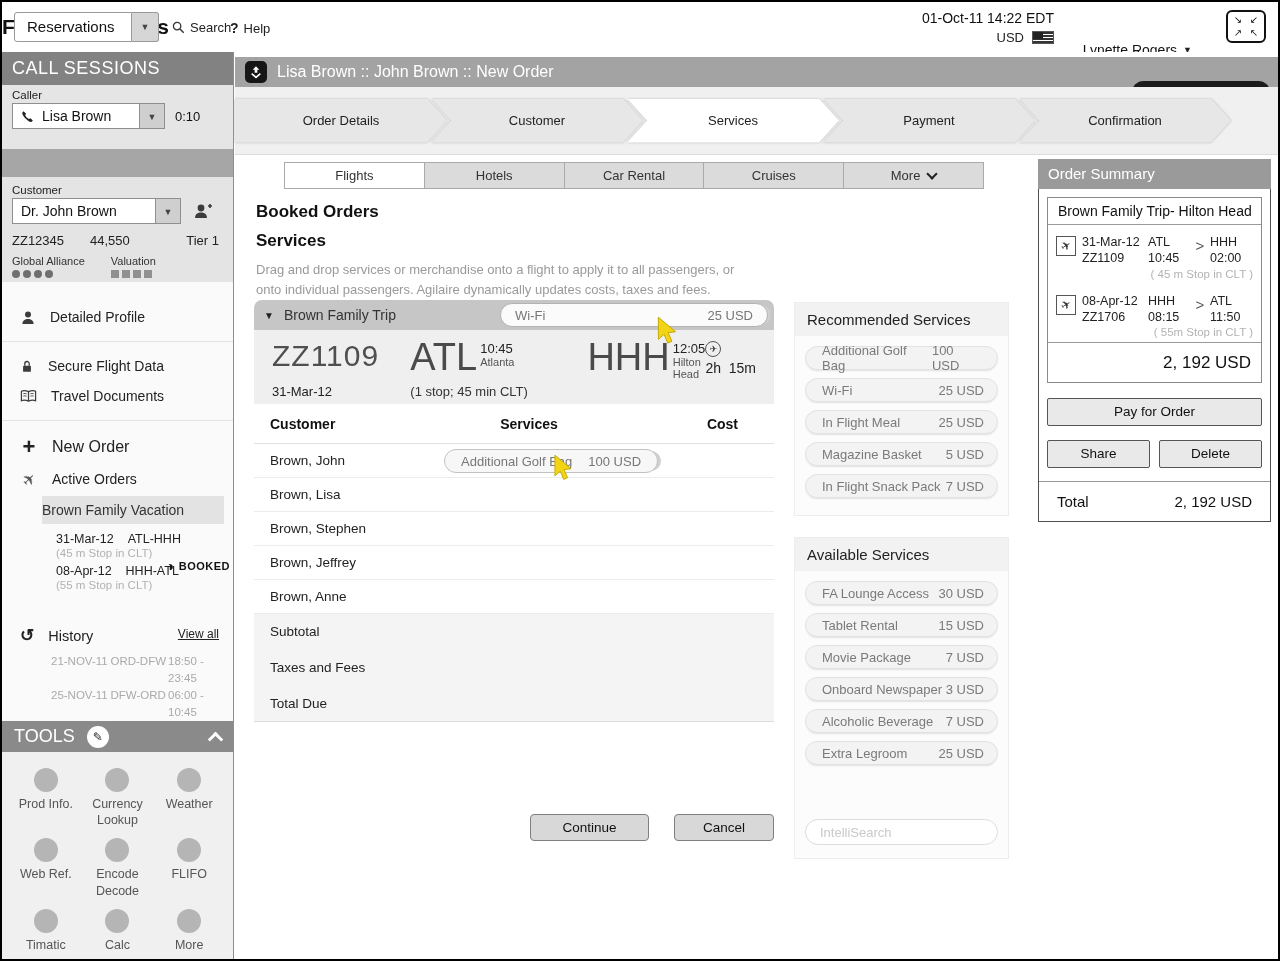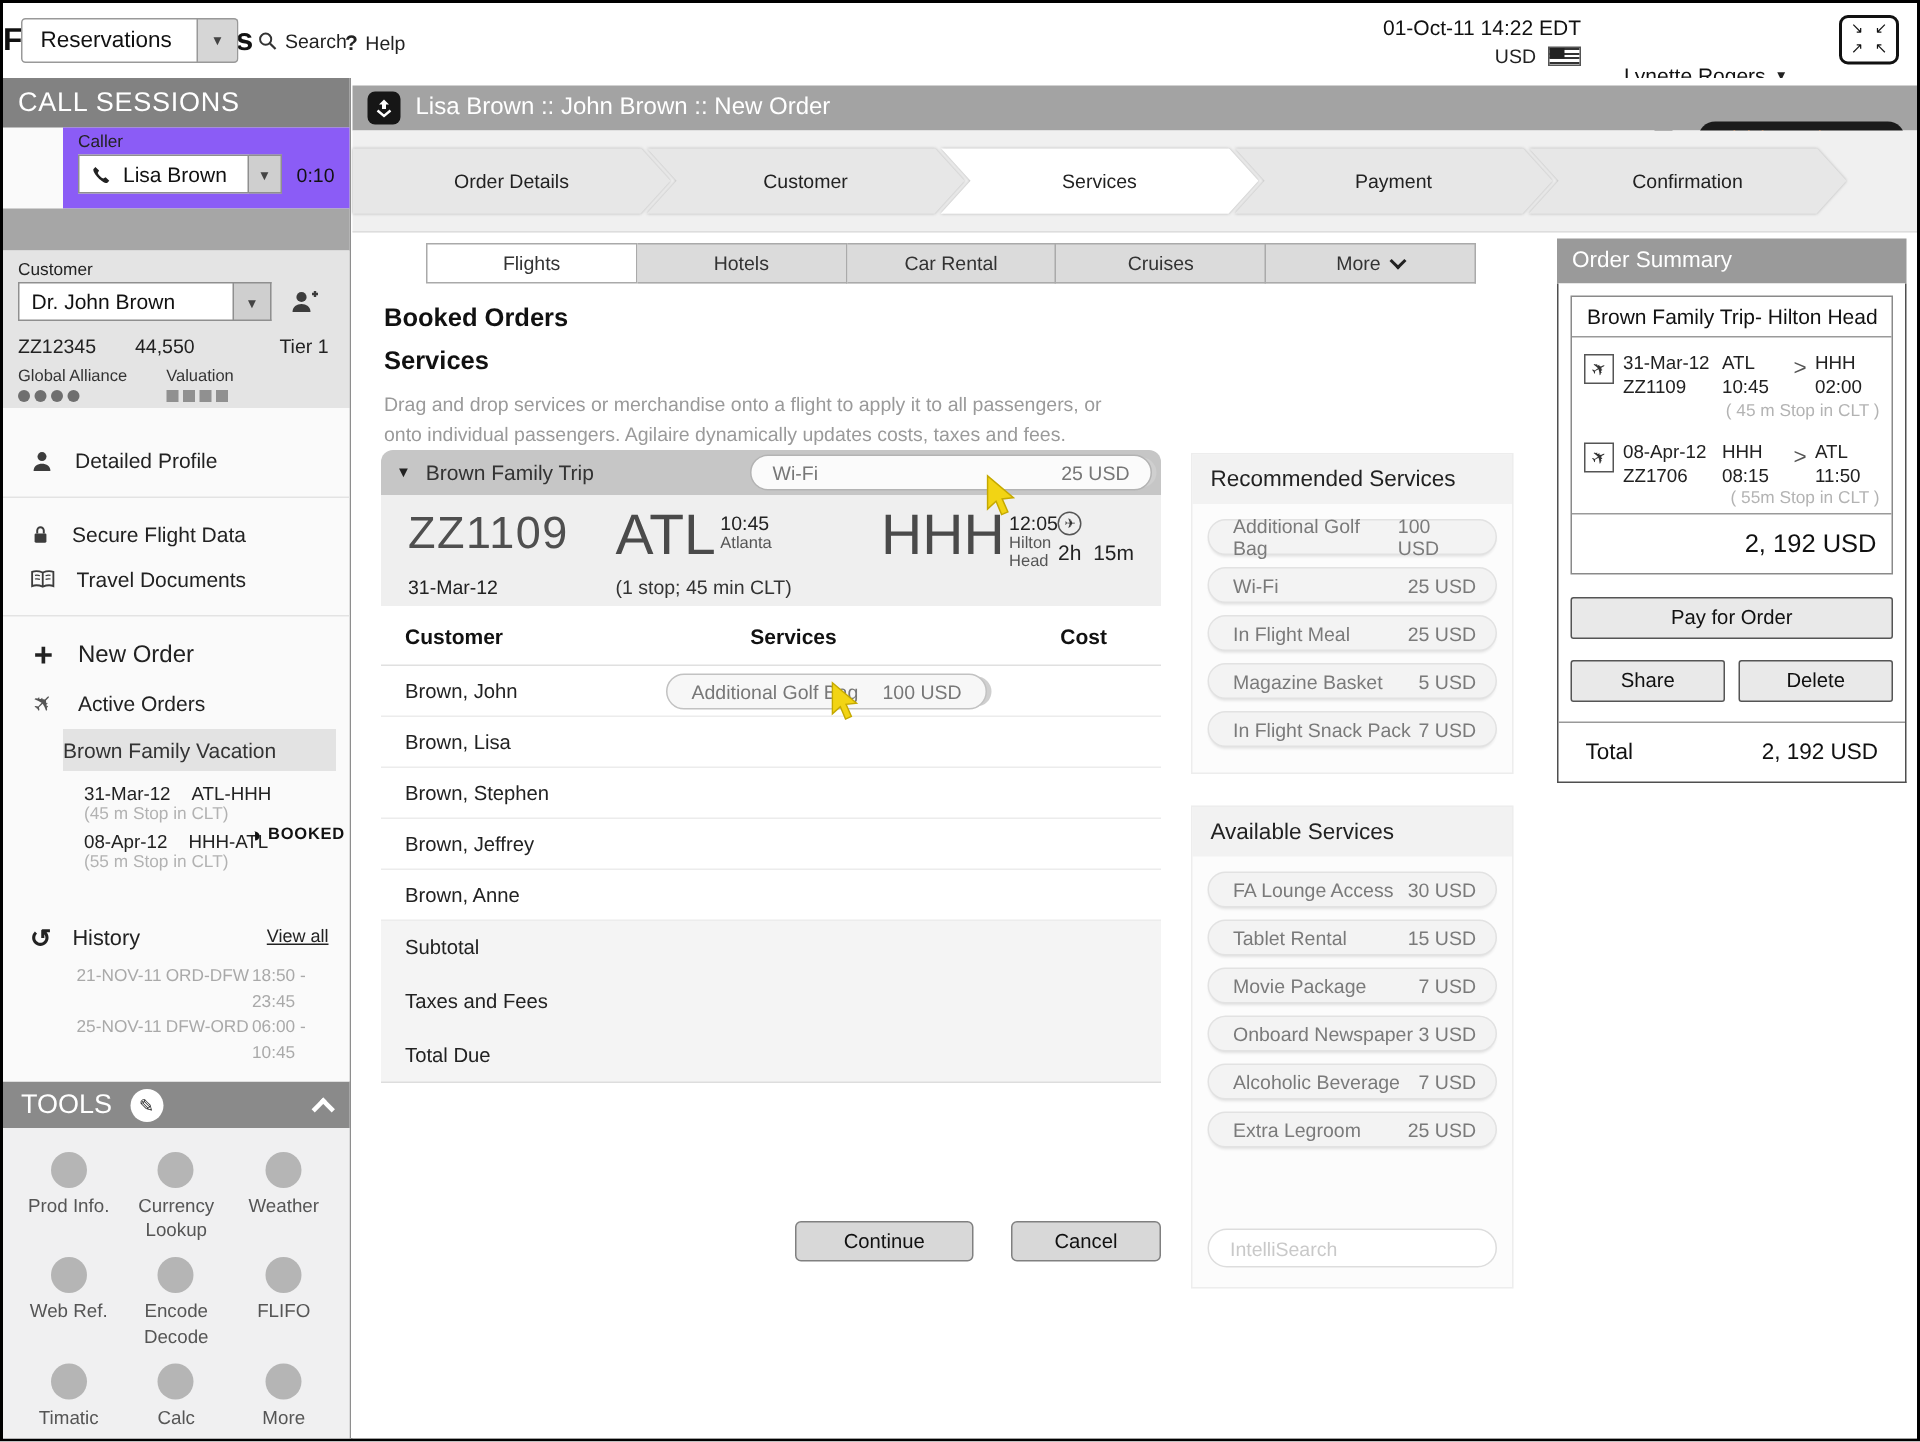--- a/index.html
+++ b/index.html
@@ -23,21 +23,21 @@
   .user-group { position:absolute; right:86px; top:8px; text-align:right; font-size:14px; }
   .usr-line { display:flex; align-items:center; gap:6px; justify-content:flex-end;margin-top:32px; }
   .caret-sm { font-size:9px; color:#222; }
   .usr-line2 { margin-top:3px; display:flex; justify-content:flex-end; align-items:center; gap:6px; font-size:14px; }
   .collapse-btn { position:absolute; right:12px; top:8px; width:40px; height:33px; border:2px solid #111; border-radius:6px;
                   display:grid; grid-template-columns:1fr 1fr; place-items:center; font-size:10px; line-height:1; padding:2px; }
 
   
   .sidebar { position:absolute; left:0; top:50px; width:232px; height:907px; display:flex; flex-direction:column; border-right:1px solid #8e8e8e; background:#fafafa; }
   .cs-header { height:33px; background:#828282; color:#fff; font-size:18px; letter-spacing:.5px; line-height:33px; padding-left:10px; }
-  .caller-sec { height:54px; background:#8b5cf6; padding:4px 10px 0;margin-left:40px; }
+  .caller-sec { height:64px; background:#e5e5e5; padding:4px 10px 0; }
   .side-lbl { font-size:11.5px; color:#222; }
   .dd-row { display:flex; align-items:center; margin-top:2px; }
   .dd-field { background:#fff; border:1px solid #8f8f8f; height:26px; display:flex; align-items:center; gap:8px; padding:0 8px; font-size:14px; }
   .dd-caret { width:25px; height:26px; background:#cfcfcf; border:1px solid #8f8f8f; border-left:none; text-align:center; line-height:26px; font-size:9px; color:#444; }
   .timer { margin-left:10px; font-size:13px; }
   .gap-bar { height:28px; background:#a6a6a6; }
   .customer-sec { height:105px; background:#e4e4e4; padding:7px 10px 0; }
   .stats-row { display:flex; margin-top:9px; font-size:13px; color:#222; }
   .stats-row span:nth-child(1){ width:78px; } .stats-row span:nth-child(2){ width:74px; }
   .tier { margin-left:auto; padding-right:4px; }

